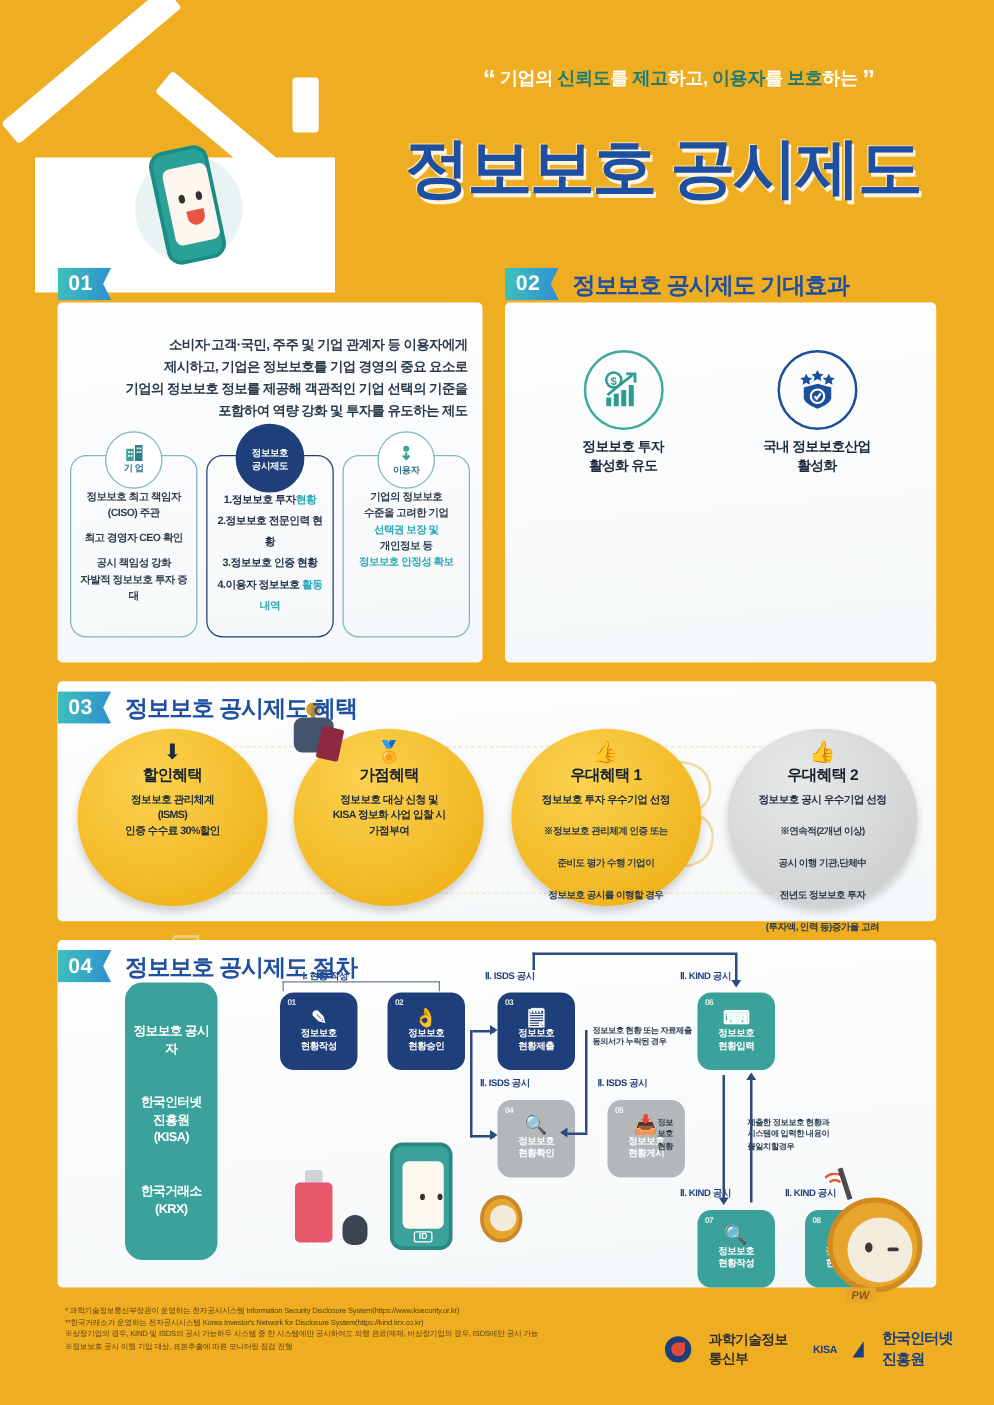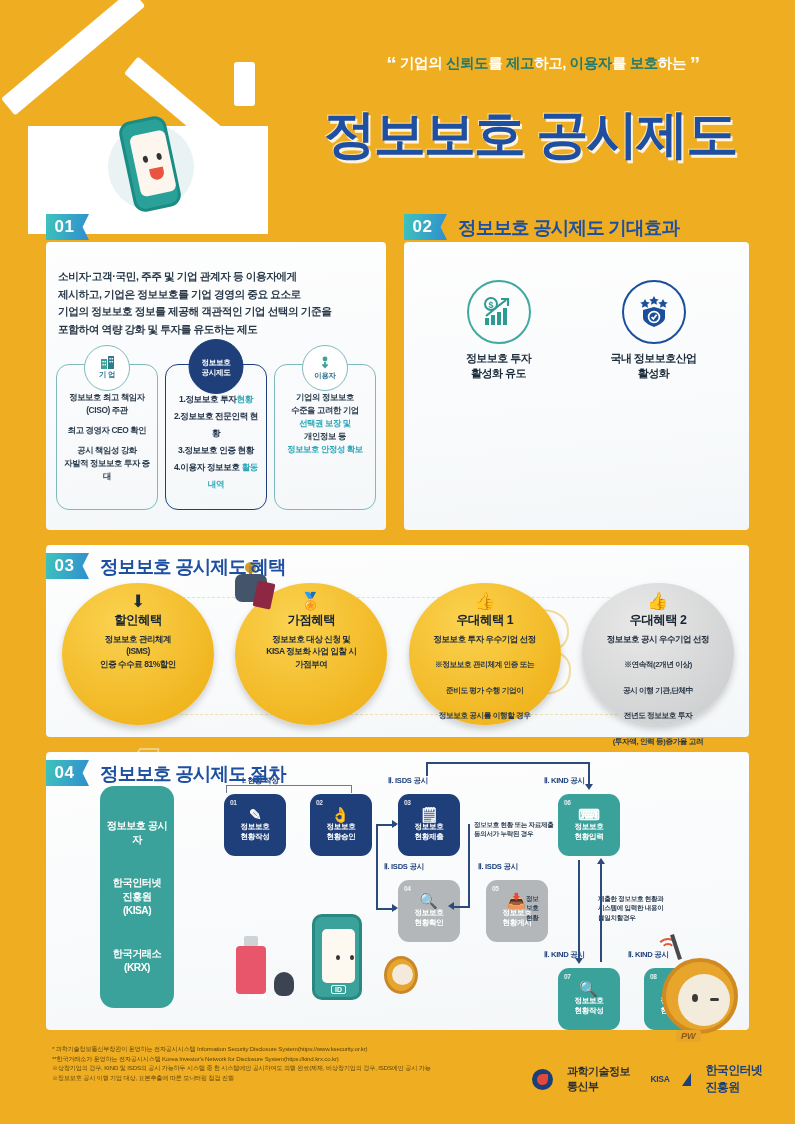--- a/index.html
+++ b/index.html
@@ -91,21 +91,21 @@
   }
   .sec-title {
     margin-left: 11px; font-size: 18.5px; font-weight: bold;
     color: #1e4fa0; letter-spacing: -0.8px;
   }
 
   
   #panel1 { left: 46px; top: 242px; width: 340px; height: 288px; }
   .s1-desc {
     position: absolute; left: 12px; top: 26px; width: 316px;
-    text-align: left; font-size: 10.7px; line-height: 17.5px;
+    text-align: right; font-size: 10.7px; line-height: 17.5px;
     color: #2b3a4a; font-weight: bold; letter-spacing: -0.45px;
   }
   .s1-boxes { position: absolute; left: 10px; top: 122px; width: 320px; display: flex; gap: 7px; }
   .s1-box {
     flex: 1; border: 1.6px solid #7fb8bd; border-radius: 13px;
     padding: 26px 4px 10px; text-align: center; position: relative; min-height: 146px;
   }
   .s1-box.mid { border-color: #1f3f7a; }
   .s1-bub {
     position: absolute; left: 50%; top: -20px; transform: translateX(-50%);
@@ -440,21 +440,21 @@
   <div class="s3-ghost">1 2 3 4</div>
   <div class="s3-dash"></div>
 
   <div class="s3-row">
 
     <div class="s3-circ">
       <div class="s3-ico">⬇</div>
       <div class="s3-h">할인혜택</div>
       <div class="s3-b">정보보호 관리체계</div>
       <div class="s3-b">(ISMS)</div>
-      <div class="s3-b">인증 수수료 81%할인</div>
+      <div class="s3-b">인증 수수료 30%할인</div>
     </div>
 
     <div class="s3-circ">
       <div class="s3-ico">🏅</div>
       <div class="s3-h">가점혜택</div>
       <div class="s3-b">정보보호 대상 신청 및</div>
       <div class="s3-b">KISA 정보화 사업 입찰 시</div>
       <div class="s3-b">가점부여</div>
     </div>
 

